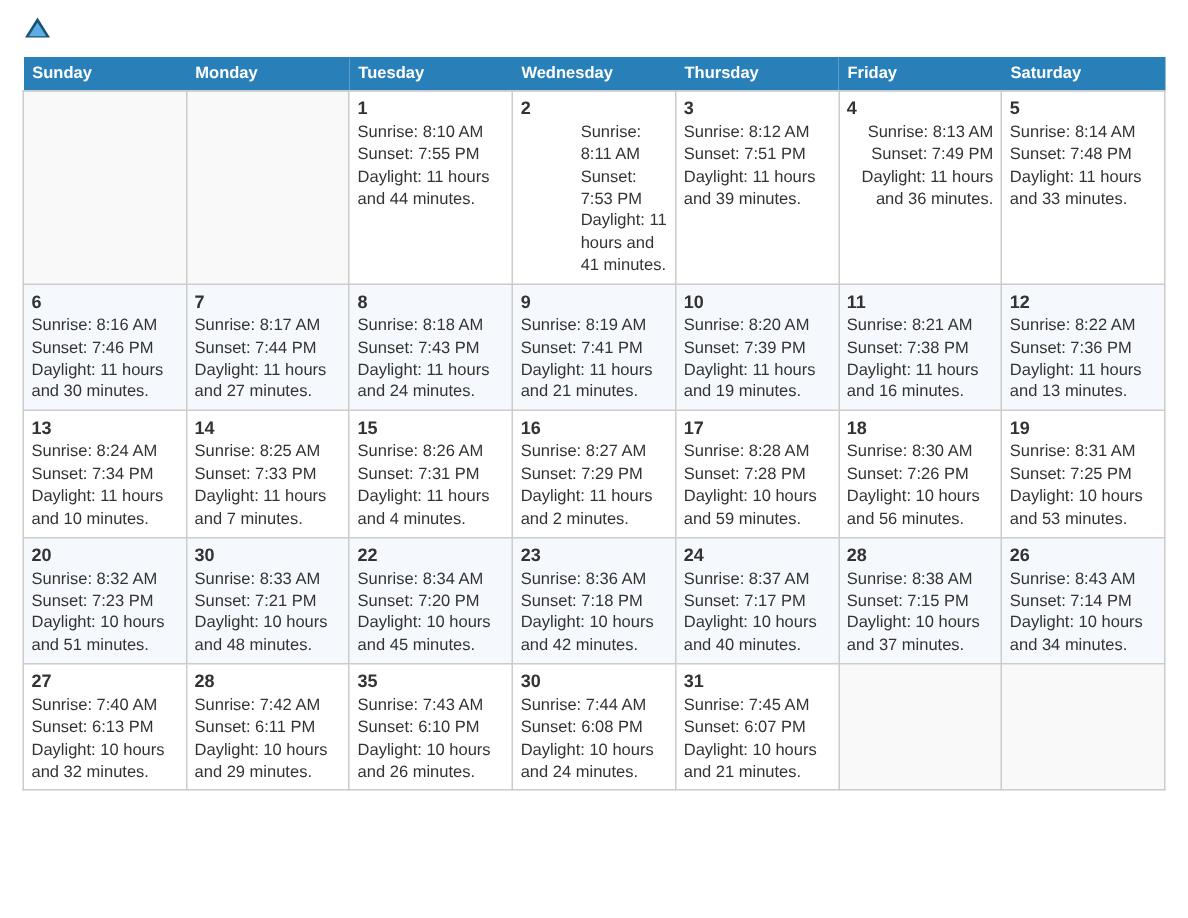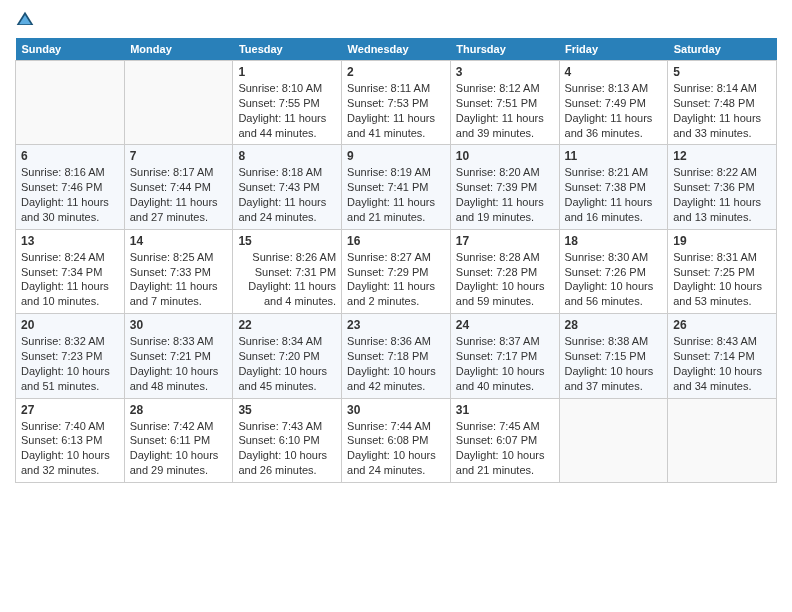--- a/index.html
+++ b/index.html
@@ -138,33 +138,33 @@
           <td class="empty"></td>
           <td class="empty"></td>
           <td>
             <span class="date-num">1</span>
             <div class="cell-text" style="white-space: pre-line;">Sunrise: 8:10 AM
 Sunset: 7:55 PM
 Daylight: 11 hours and 44 minutes.</div>
           </td>
           <td>
             <span class="date-num">2</span>
-            <div class="cell-text" style="white-space: pre-line;">Sunrise: 8:11 AM
+            <div class="cell-text" style="white-space: pre-line; margin-left: 40px;">Sunrise: 8:11 AM
 Sunset: 7:53 PM
 Daylight: 11 hours and 41 minutes.</div>
           </td>
           <td>
             <span class="date-num">3</span>
             <div class="cell-text" style="white-space: pre-line;">Sunrise: 8:12 AM
 Sunset: 7:51 PM
 Daylight: 11 hours and 39 minutes.</div>
           </td>
           <td>
             <span class="date-num">4</span>
-            <div class="cell-text" style="white-space: pre-line;">Sunrise: 8:13 AM
+            <div class="cell-text" style="white-space: pre-line; text-align: right;">Sunrise: 8:13 AM
 Sunset: 7:49 PM
 Daylight: 11 hours and 36 minutes.</div>
           </td>
           <td>
             <span class="date-num">5</span>
             <div class="cell-text" style="white-space: pre-line;">Sunrise: 8:14 AM
 Sunset: 7:48 PM
 Daylight: 11 hours and 33 minutes.</div>
           </td>
         </tr>
@@ -220,21 +220,21 @@
 Daylight: 11 hours and 10 minutes.</div>
           </td>
           <td>
             <span class="date-num">14</span>
             <div class="cell-text" style="white-space: pre-line;">Sunrise: 8:25 AM
 Sunset: 7:33 PM
 Daylight: 11 hours and 7 minutes.</div>
           </td>
           <td>
             <span class="date-num">15</span>
-            <div class="cell-text" style="white-space: pre-line; text-align: right;">Sunrise: 8:26 AM
+            <div class="cell-text" style="white-space: pre-line;">Sunrise: 8:26 AM
 Sunset: 7:31 PM
 Daylight: 11 hours and 4 minutes.</div>
           </td>
           <td>
             <span class="date-num">16</span>
             <div class="cell-text" style="white-space: pre-line;">Sunrise: 8:27 AM
 Sunset: 7:29 PM
 Daylight: 11 hours and 2 minutes.</div>
           </td>
           <td>

